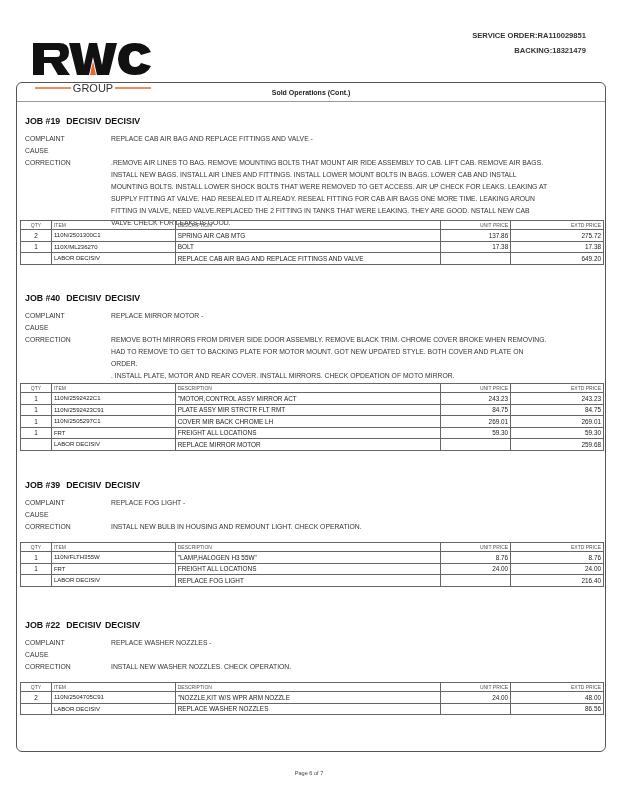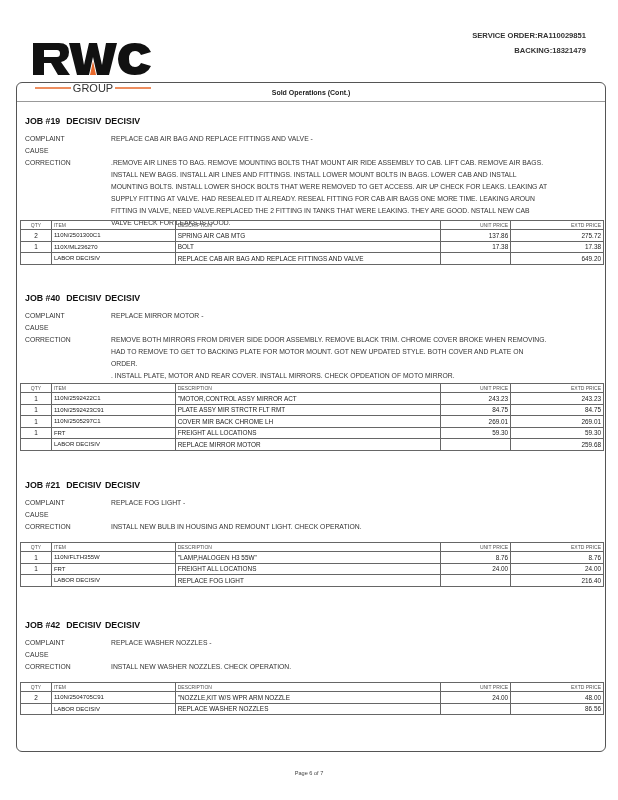--- a/index.html
+++ b/index.html
@@ -163,21 +163,21 @@
         <td class="c-desc">REPLACE MIRROR MOTOR</td>
         <td class="c-unit"></td>
         <td class="c-extd">259.68</td>
       </tr>
     </tbody>
       </table>
   </div>
 
   <div class="job" style="top:397px;">
     <div class="job-head">
-      <span>JOB #21</span><span class="code">DECISIV</span>
+      <span>JOB #39</span><span class="code">DECISIV</span>
       <span class="title">DECISIV</span>
     </div>
     <div class="field-label" style="top:19px;">COMPLAINT</div>
     <div class="field-value" style="top:17px;">REPLACE FOG LIGHT -</div>
     <div class="field-label" style="top:31px;">CAUSE</div>
     <div class="field-label" style="top:43px;">CORRECTION</div>
     <div class="field-value" style="top:41px;">INSTALL NEW BULB IN HOUSING AND REMOUNT LIGHT. CHECK OPERATION.</div>
     <table class="items" style="top:62px;">
       <tbody>
           <tr>
@@ -207,21 +207,21 @@
         <td class="c-desc">REPLACE FOG LIGHT</td>
         <td class="c-unit"></td>
         <td class="c-extd">216.40</td>
       </tr>
     </tbody>
       </table>
   </div>
 
   <div class="job" style="top:537px;">
     <div class="job-head">
-      <span>JOB #42</span><span class="code">DECISIV</span>
+      <span>JOB #22</span><span class="code">DECISIV</span>
       <span class="title">DECISIV</span>
     </div>
     <div class="field-label" style="top:19px;">COMPLAINT</div>
     <div class="field-value" style="top:17px;">REPLACE WASHER NOZZLES -</div>
     <div class="field-label" style="top:31px;">CAUSE</div>
     <div class="field-label" style="top:43px;">CORRECTION</div>
     <div class="field-value" style="top:41px;">INSTALL NEW WASHER NOZZLES. CHECK OPERATION.</div>
     <table class="items" style="top:62px;">
       <tbody>
           <tr>

